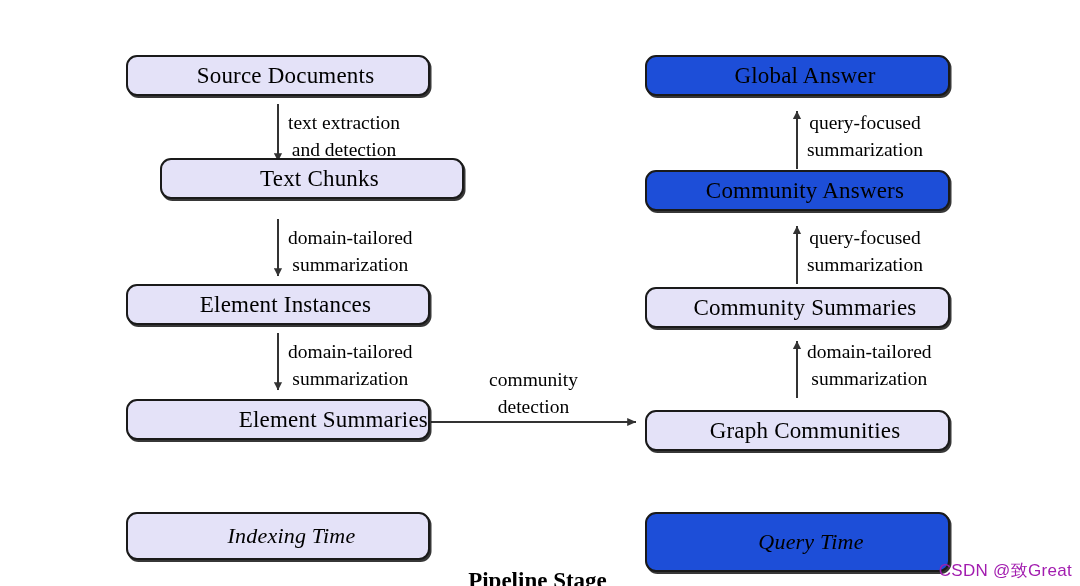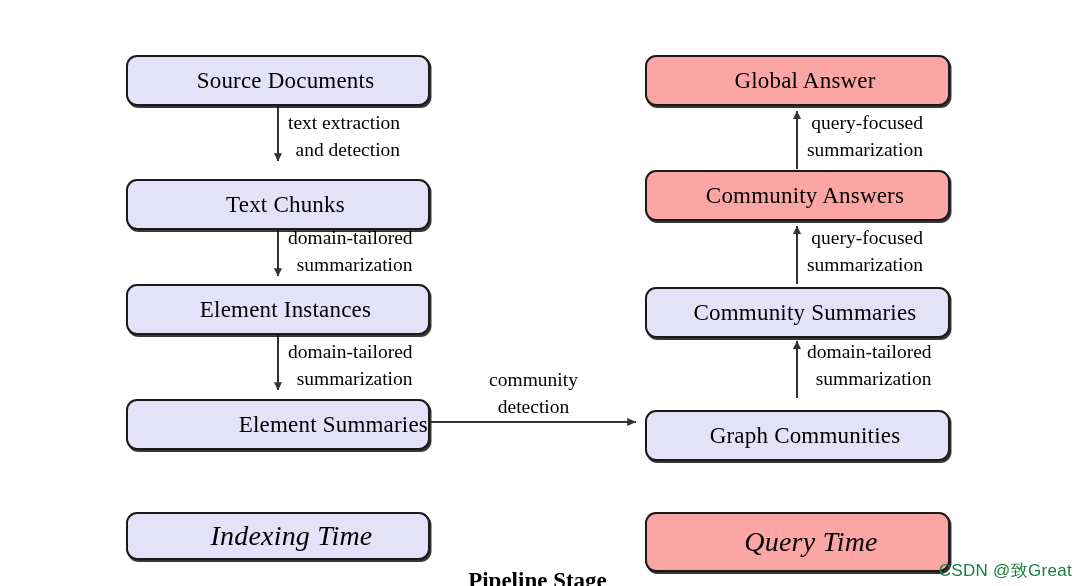--- a/index.html
+++ b/index.html
@@ -33,40 +33,40 @@
     display: flex;
     align-items: center;
     justify-content: center;
     font-size: 23px;
     line-height: 1;
     letter-spacing: 0.2px;
     white-space: nowrap;
     box-shadow: 1.5px 2px 0 rgba(20,20,20,0.85);
   }
   .node.indexing { background: #e4e2f8; }
-  .node.query    { background: #fca5a5; }
+  .node.query    { background: #1d4ed8; }
 
   .node.legend {
     font-style: italic;
-    font-size: 28px;
+    font-size: 22px;
     padding-left: 27px;
   }
 
   .col-left  { left: 126px; width: 304px; }
   .col-right { left: 645px; width: 305px; }
 
-  .h-56 { height: 51px; padding-left: 15px; }
+  .h-56 { height: 41px; padding-left: 15px; }
 
   
   .edge-label {
     position: absolute;
     font-size: 19.5px;
     line-height: 27px;
     white-space: nowrap;
-    text-align: right;
+    text-align: center;
   }
   .edge-label.center {
     text-align: center;
   }
 
   
   #stage-caption {
     position: absolute;
     left: 440px;
     top: 521px;
@@ -78,21 +78,21 @@
     margin-top: 47px;
   }
 
   
   #watermark {
     position: absolute;
     right: 8px;
     bottom: 4px;
     font-family: "Liberation Sans", "DejaVu Sans", sans-serif;
     font-size: 17px;
-    color: #15803d;
+    color: #a21caf;
     white-space: nowrap;
     letter-spacing: 0.3px;
     margin-top: 10px;
   }
 
   
   #arrows {
     position: absolute;
     left: 0;
     top: 0;
@@ -127,21 +127,21 @@
 
     <line x1="797" y1="398" x2="797" y2="341" stroke="#333333" stroke-width="2" marker-end="url(#arrowhead-up)"></line>
     <line x1="797" y1="284" x2="797" y2="226" stroke="#333333" stroke-width="2" marker-end="url(#arrowhead-up)"></line>
     <line x1="797" y1="169" x2="797" y2="111" stroke="#333333" stroke-width="2" marker-end="url(#arrowhead-up)"></line>
   </svg>
 
   <div class="node indexing col-left h-56" style="top:55px;">
     <span>Source Documents</span>
   </div>
 
-  <div class="node indexing col-left h-56" style="top:179px;">
+  <div class="node indexing col-left h-56" style="top:158px;margin-left:34px;">
     <span>Text Chunks</span>
   </div>
 
   <div class="node indexing col-left h-56" style="top:284px;">
     <span>Element Instances</span>
   </div>
 
   <div class="node indexing col-left h-56" style="top:399px;justify-content:flex-end;">
     <span>Element Summaries</span>
   </div>

